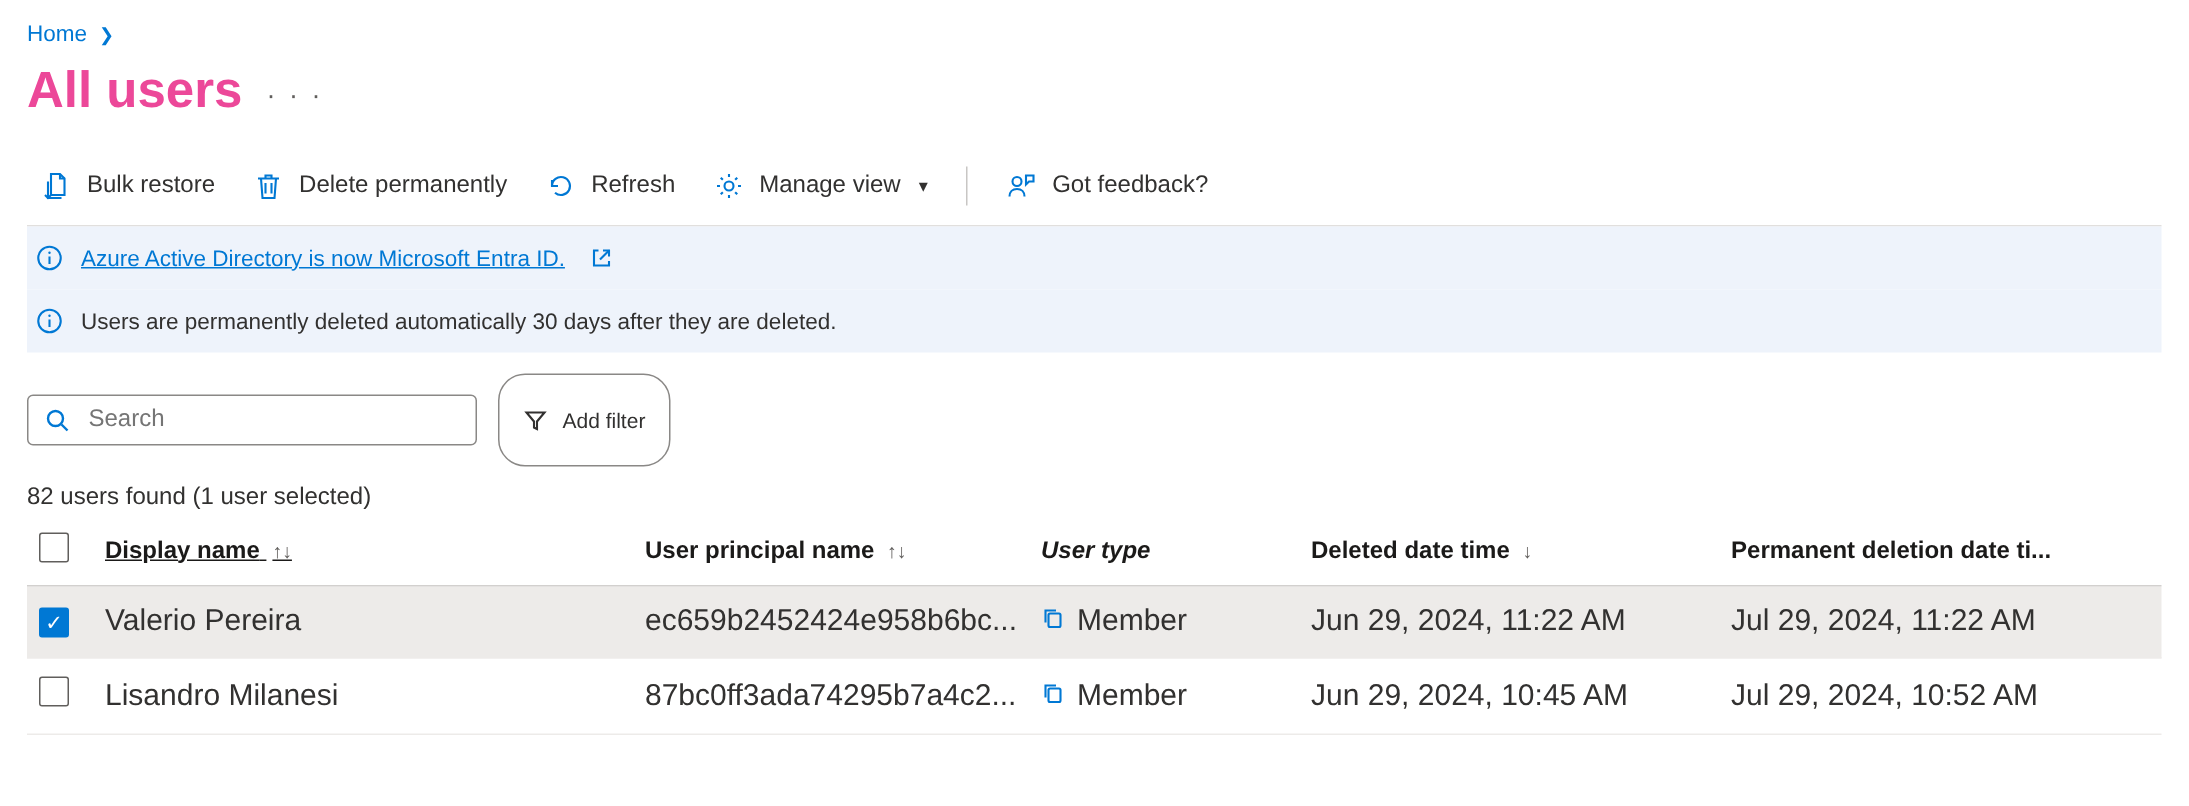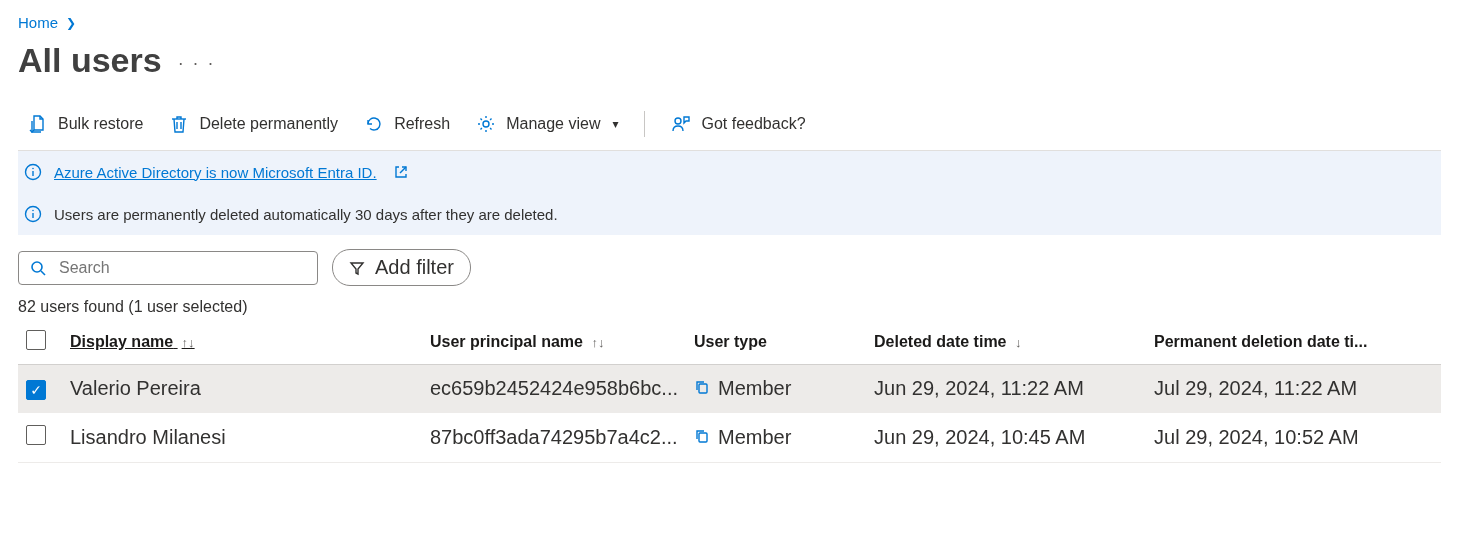--- a/index.html
+++ b/index.html
@@ -13,21 +13,21 @@
   }
   a { text-decoration: none; }
 
   
   .breadcrumb { display: flex; align-items: center; gap: 8px; margin: 6px 0 10px; }
   .breadcrumb a { color: #0078d4; font-size: 15px; }
   .breadcrumb .chev { color: #0078d4; font-size: 12px; }
 
   
   .page-title { display: flex; align-items: center; gap: 16px; margin: 4px 0 28px; }
-  .page-title h1 { margin: 0; font-size: 34px; font-weight: 600; color: #404040; }
+  .page-title h1 { margin: 0; font-size: 34px; font-weight: 600; color: #ec4899; }
   .more-dots { color: #605e5c; letter-spacing: 2px; cursor: pointer; font-size: 18px; padding-top:6px;}
 
   
   .toolbar { display: flex; align-items: center; gap: 6px; border-bottom: 1px solid #e1dfdd; padding-bottom: 10px; }
   .cmd {
     display: inline-flex; align-items: center; gap: 10px;
     padding: 6px 10px; background: transparent; border: none;
     font-size: 16px; color: #323130; cursor: pointer; border-radius: 2px;
   }
   .cmd .ic { color: #0078d4; display: inline-flex; }
@@ -50,21 +50,21 @@
   
   .filter-row { display:flex; align-items:center; gap:14px; margin: 14px 0 12px; }
   .search {
     display:flex; align-items:center; gap:10px;
     border:1px solid #8a8886; border-radius:4px; padding:6px 10px; width:300px;
   }
   .search .ic { color:#0078d4; }
   .search input { border:none; outline:none; font-size:16px; color:#605e5c; flex:1; background:transparent; }
   .pill {
     display:inline-flex; align-items:center; gap:10px;
-    border:1px solid #8a8886; border-radius:18px; padding:6px 16px; font-size:20px;
+    border:1px solid #8a8886; border-radius:18px; padding:22px 16px; font-size:14px;
     background:transparent; cursor:pointer; color:#323130;
   }
   .pill .ic { color:#323130; }
 
   
   .summary { font-size:16px; margin: 8px 0 4px; }
 
   
   table { width:100%; border-collapse: collapse; }
   thead th {
@@ -78,21 +78,21 @@
     display:inline-flex; align-items:center; justify-content:center;
     background:#fff; cursor:pointer;
   }
   .chk.checked { background:#0078d4; border-color:#0078d4; color:#fff; }
   .chk.checked::after { content:"✓"; font-size:14px; line-height:1; }
   .sort-ic { color:#605e5c; margin-left:4px; font-size:13px; }
   .copy-ic { color:#0078d4; margin-right:8px; cursor:pointer; display:inline-flex;}
   .col-chk { width:44px; }
   .col-dn { width:360px;text-decoration:underline; }
   .col-upn { width:260px; }
-  .col-type { width:180px; }
+  .col-type { width:180px;font-style:italic; }
   .col-del { width:280px; }
 
   svg { display:block; }
 </style>
 </head>
 <body>
 
 <nav class="breadcrumb">
   <a href="#">Home</a>
   <span class="chev">❯</span>

